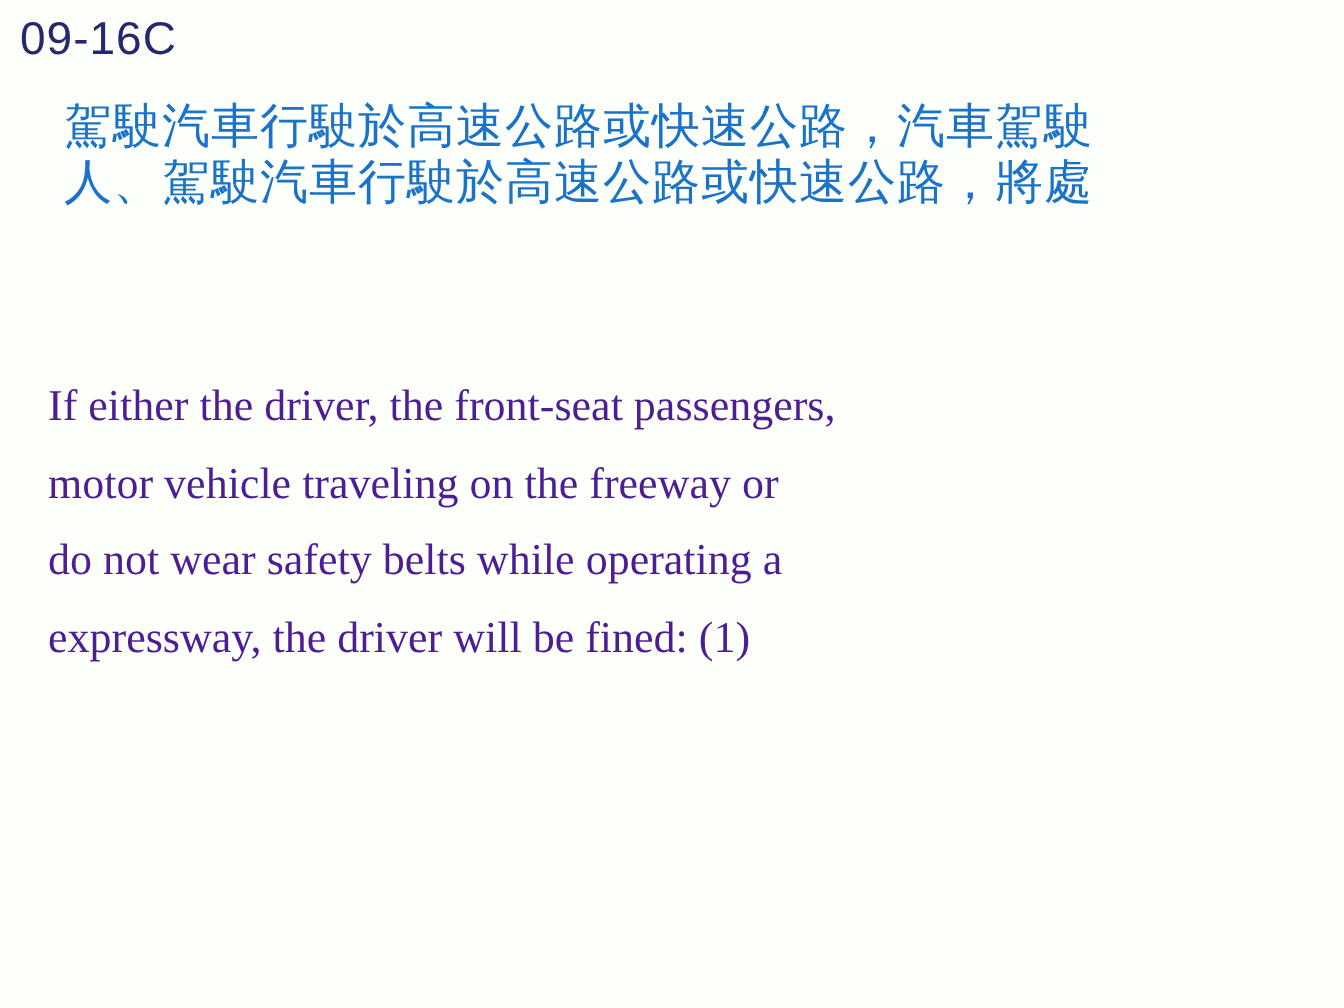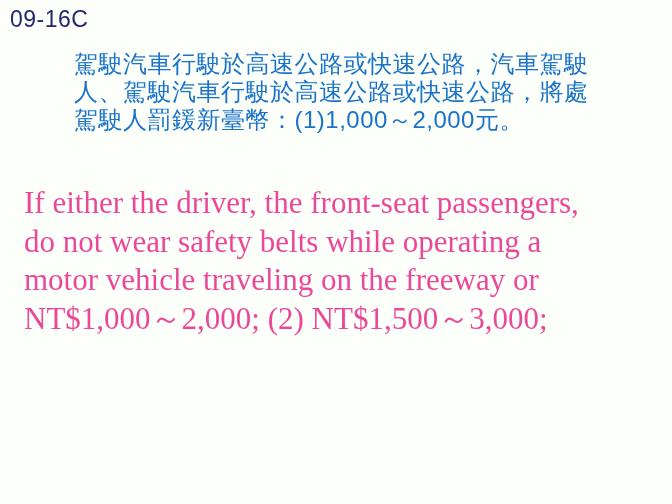--- a/index.html
+++ b/index.html
@@ -37,49 +37,47 @@
     top: 50px;
     width: 620px;
     font-family: "Liberation Sans", "DejaVu Sans", sans-serif;
     font-size: 24px;
     line-height: 28px;
     color: #1a73c9;
   }
   .chinese-block .line {
     white-space: nowrap;
     letter-spacing: 0.5px;
-    margin-left: 42px;
   }
   .english-block {
     position: absolute;
     left: 24px;
     top: 184px;
     width: 640px;
     font-family: "Liberation Serif", "DejaVu Serif", serif;
-    font-size: 31px;
+    font-size: 22px;
     line-height: 38.5px;
-    color: #ec4899;
+    color: #4c1d95;
   }
   .english-block .line {
     white-space: nowrap;
   }
 </style>
 </head>
 <body>
 
 <div class="slide">
 
   <div class="slide-title">09-16C</div>
 
   <div class="chinese-block">
     <div class="line">駕駛汽車行駛於高速公路或快速公路，汽車駕駛</div>
     <div class="line">人、駕駛汽車行駛於高速公路或快速公路，將處</div>
-    <div class="line">駕駛人罰鍰新臺幣：(1)1,000～2,000元。</div>
   </div>
 
   <div class="english-block">
     <div class="line">If either the driver, the front-seat passengers,</div>
+    <div class="line">motor vehicle traveling on the freeway or</div>
     <div class="line">do not wear safety belts while operating a</div>
-    <div class="line">motor vehicle traveling on the freeway or</div>
-    <div class="line">NT$1,000～2,000; (2) NT$1,500～3,000;</div>
+    <div class="line">expressway, the driver will be fined: (1)</div>
   </div>
 
 </div>
 
 </body></html>

